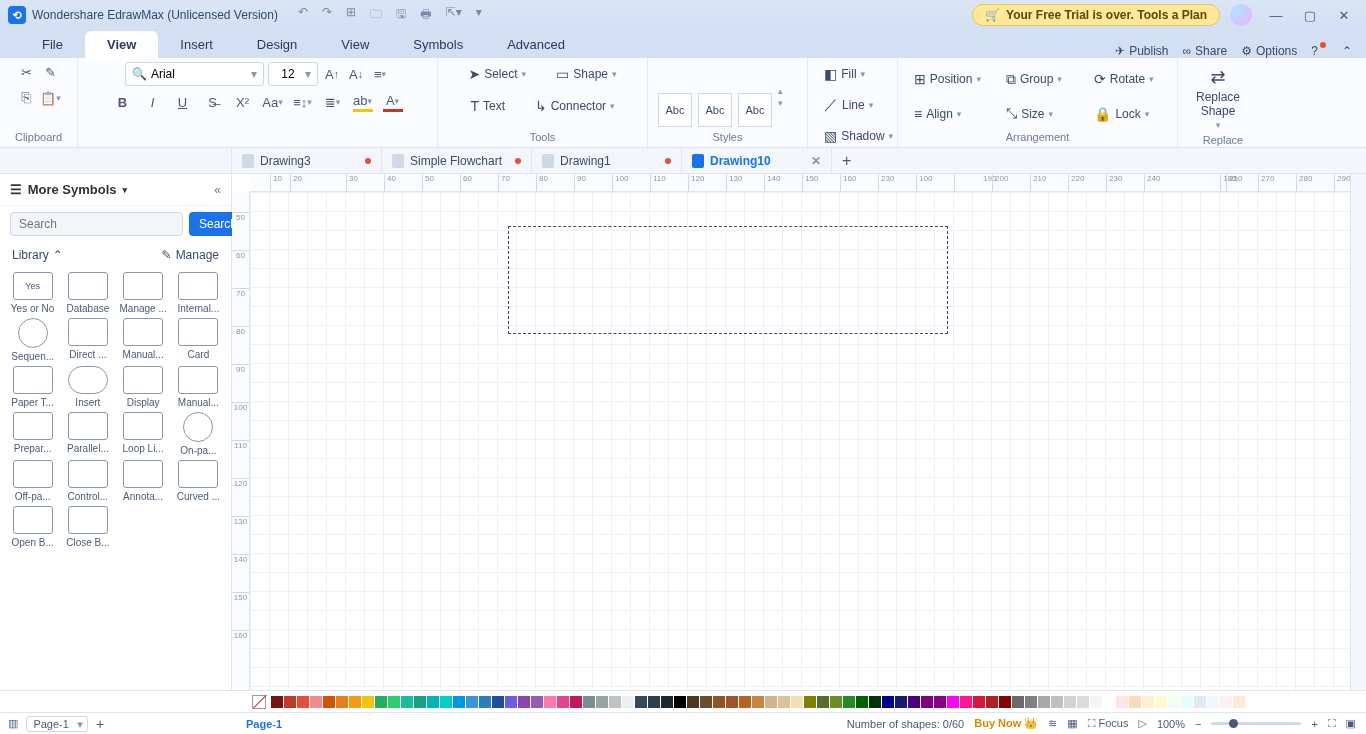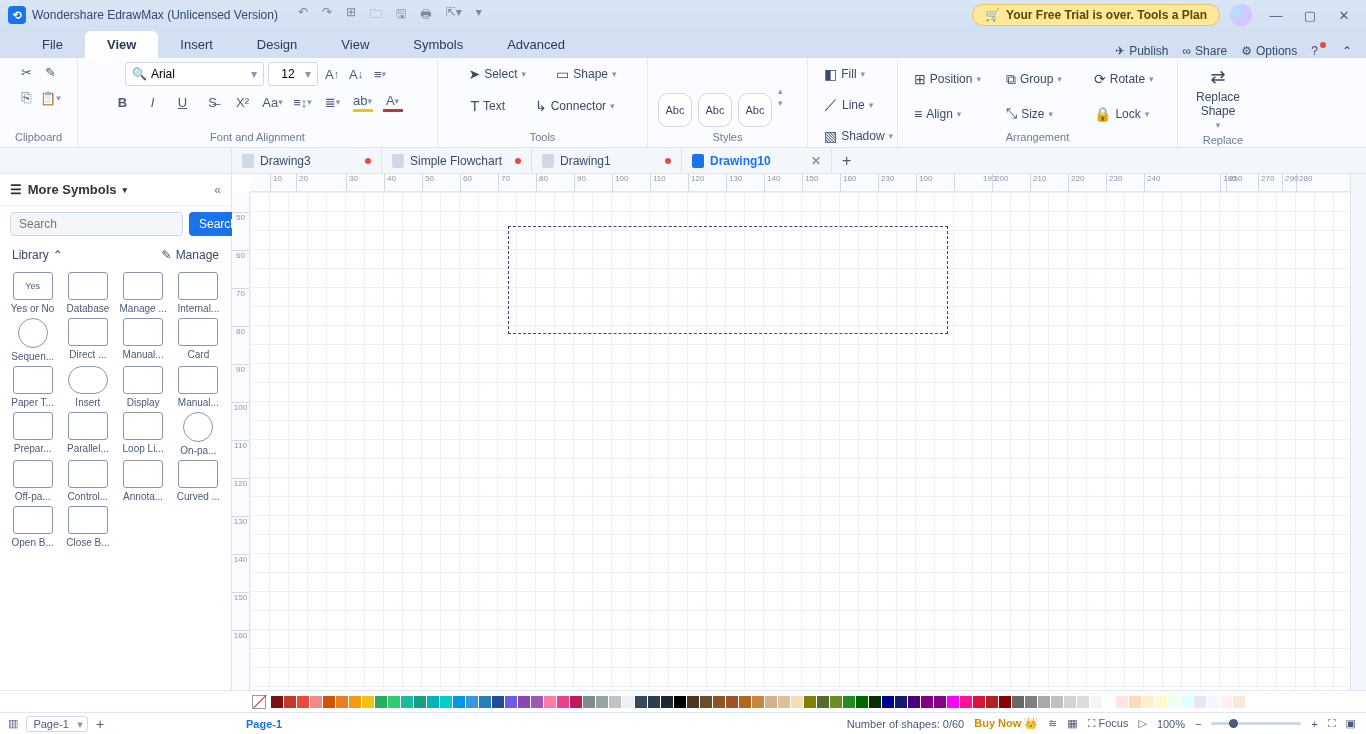--- a/index.html
+++ b/index.html
@@ -31,21 +31,21 @@
 .rgroup .label { text-align: center; font-size: 11px; color: #6a7a9a; padding-bottom: 2px; }
 .rgroup .content { flex: 1; display: flex; align-items: center; gap: 6px; flex-wrap: wrap; }
 .rbtn { border: none; background: transparent; padding: 4px 6px; font-size: 12px; color: #3a4a6a; display: flex; align-items: center; gap: 4px; cursor: pointer; border-radius: 3px; }
 .rbtn .ico { font-size: 14px; }
 .fontbox { border: 1px solid #cfd8e6; border-radius: 3px; background: #fff; height: 24px; display: flex; align-items: center; padding: 0 6px; }
 .fontbox .mag { color: #8a96aa; margin-right: 4px; }
 .fontbox input { border: none; outline: none; width: 100px; font-size: 12px; }
 .sizebox { border: 1px solid #cfd8e6; border-radius: 3px; background: #fff; height: 24px; display: flex; align-items: center; padding: 0 6px; }
 .sizebox input { border: none; outline: none; width: 26px; font-size: 12px; text-align: center; }
 .iconbtn { width: 20px; height: 20px; display: inline-flex; align-items: center; justify-content: center; color: #4a5a7a; cursor: pointer; font-size: 13px; }
-.abcbox { border: 1px solid #cfd8e6; border-radius: 10px; background: #fff; width: 34px; height: 34px; display: flex; align-items: center; justify-content: center; font-size: 11px; color: #3a4a6a; margin-top: 27px; }
+.abcbox { border: 1px solid #cfd8e6; border-radius: 0; background: #fff; width: 34px; height: 34px; display: flex; align-items: center; justify-content: center; font-size: 11px; color: #3a4a6a; margin-top: 27px; }
 .vbtn { display: flex; flex-direction: column; align-items: center; gap: 2px; padding: 4px 8px; cursor: pointer; font-size: 12px; color: #3a4a6a; }
 
 
 .doctabs { height: 26px; background: #f3f6fb; border-bottom: 1px solid #e0e6ef; display: flex; align-items: center; }
 .doctab { padding: 0 10px; height: 100%; display: flex; align-items: center; gap: 6px; font-size: 12px; color: #3a4a6a; border-right: 1px solid #e0e6ef; cursor: pointer; min-width: 150px; position: relative; }
 .doctab.active { color: #1a73e8; font-weight: 600; }
 .doctab .dirty { width: 6px; height: 6px; background: #e74c3c; border-radius: 50%; margin-left: auto; }
 .doctab .close { margin-left: auto; color: #8a96aa; }
 .doctab .dicon { width: 12px; height: 14px; background: #cfd8e6; border-radius: 2px; position: relative; }
 .doctab.active .dicon { background: #1a73e8; }
@@ -196,21 +196,20 @@
           </span>
         <span class="iconbtn">S̶</span>
         <span class="iconbtn">X²</span>
         <span class="iconbtn caret">Aa</span>
         <span class="iconbtn caret">≡↕</span>
         <span class="iconbtn caret">≣</span>
         <span class="iconbtn caret" style="border-bottom:3px solid #f1c40f">ab</span>
         <span class="iconbtn caret" style="border-bottom:3px solid #c0392b">A</span>
       </div>
     </div>
-    <div class="label">Font and Alignment</div>
   </div>
 
   <div class="rgroup" style="width:210px">
     <div class="content col" style="gap:8px">
       <div class="row" style="gap:18px">
         <button class="rbtn caret">
             <span class="ico">➤</span>
             <span>Select</span>
           </button>
         <button class="rbtn caret">
@@ -444,21 +443,21 @@
         <div class="shape">
           <div class="thumb "></div>
           <div class="lbl">Close B...</div>
         </div>
       </div>
   </div>
 
   <div class="canvaswrap">
     <div class="hruler" id="hruler">
         <div class="tick" style="left: 20px;">10</div>
-        <div class="tick" style="left: 46px;">20</div>
+        <div class="tick" style="left: 40px;">20</div>
         <div class="tick" style="left: 96px;">30</div>
         <div class="tick" style="left: 134px;">40</div>
         <div class="tick" style="left: 172px;">50</div>
         <div class="tick" style="left: 210px;">60</div>
         <div class="tick" style="left: 248px;">70</div>
         <div class="tick" style="left: 286px;">80</div>
         <div class="tick" style="left: 324px;">90</div>
         <div class="tick" style="left: 362px;">100</div>
         <div class="tick" style="left: 400px;">110</div>
         <div class="tick" style="left: 438px;">120</div>
@@ -471,21 +470,21 @@
         <div class="tick" style="left: 704px; padding-left: 28px;">190</div>
         <div class="tick" style="left: 742px;">200</div>
         <div class="tick" style="left: 780px;">210</div>
         <div class="tick" style="left: 818px;">220</div>
         <div class="tick" style="left: 856px;">230</div>
         <div class="tick" style="left: 894px;">240</div>
         <div class="tick" style="left: 932px; margin-left: 44px;">250</div>
         <div class="tick" style="left: 970px;">180</div>
         <div class="tick" style="left: 1008px;">270</div>
         <div class="tick" style="left: 1046px;">280</div>
-        <div class="tick" style="left: 1032px; font-style: italic;">290</div>
+        <div class="tick" style="left: 1084px; font-style: italic;">290</div>
       </div>
     <div class="vruler" id="vruler">
         <div class="tick" style="top: 20px;">50</div>
         <div class="tick" style="top: 58px;">60</div>
         <div class="tick" style="top: 96px;">70</div>
         <div class="tick" style="top: 134px;">80</div>
         <div class="tick" style="top: 172px;">90</div>
         <div class="tick" style="top: 210px;">100</div>
         <div class="tick" style="top: 248px;">110</div>
         <div class="tick" style="top: 286px;">120</div>

